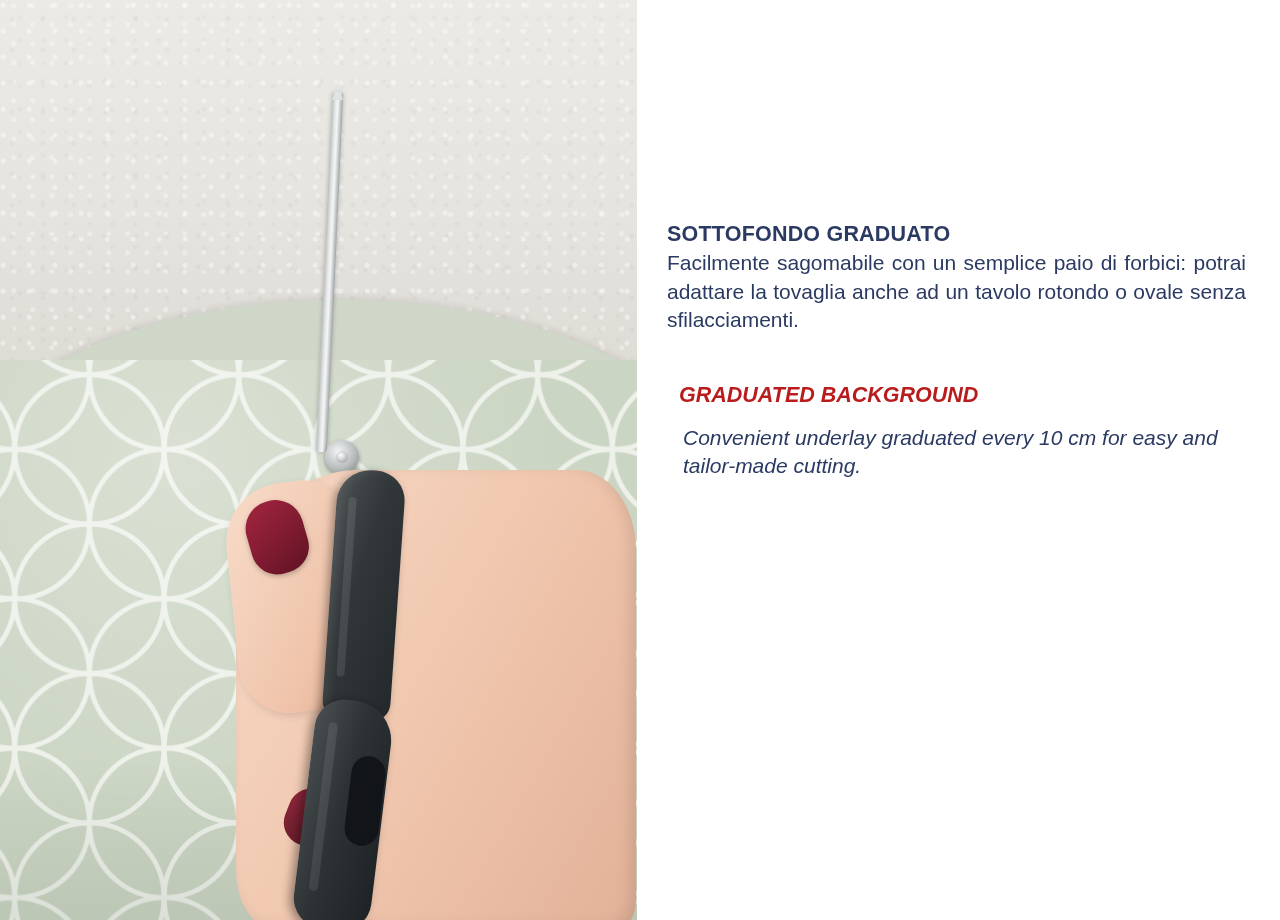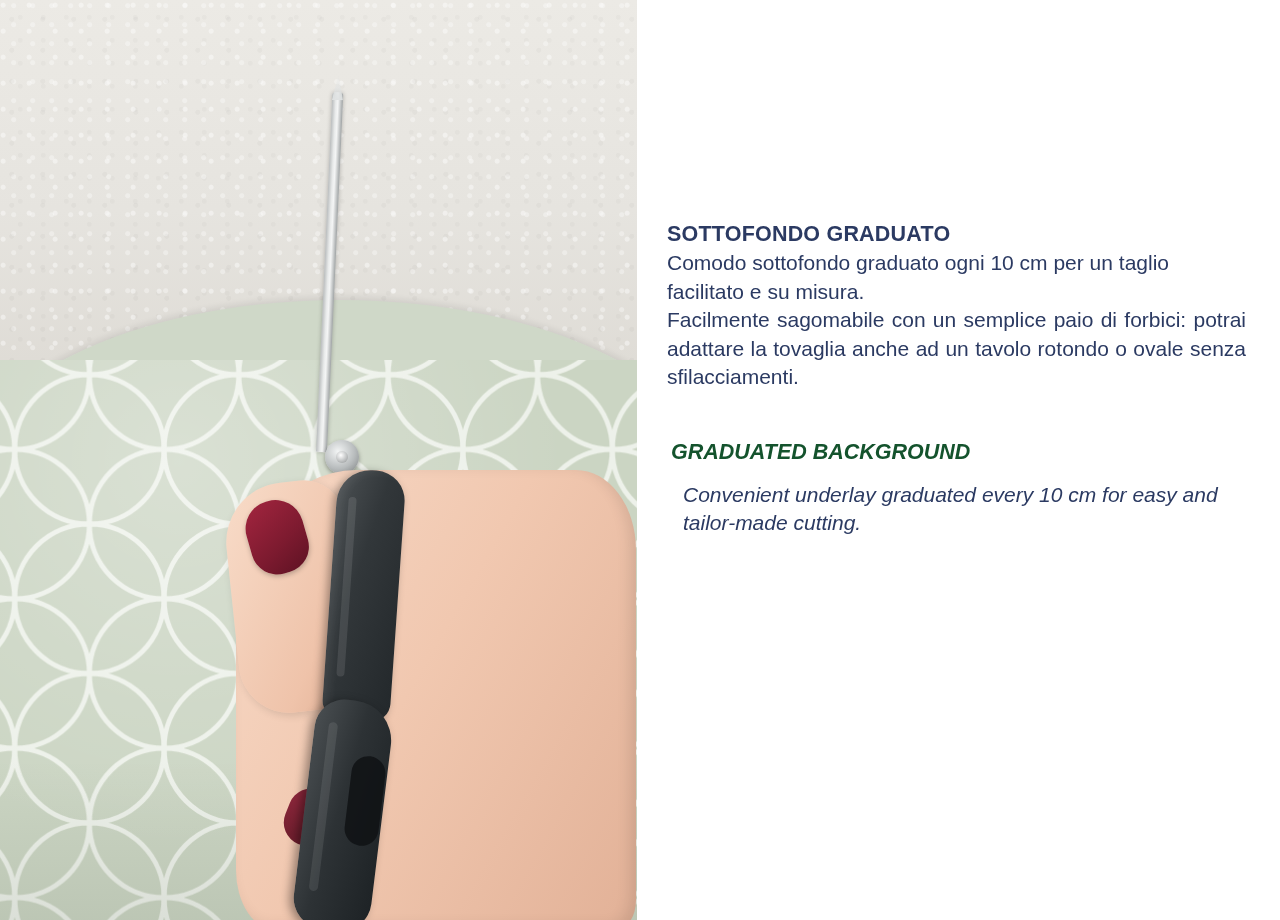--- a/index.html
+++ b/index.html
@@ -255,22 +255,22 @@
     line-height: 1.36;
     margin: 0;
     color: #2b3a62;
   }
   .p-it.justify { text-align: justify; }
   .gap { height: 48px; }
   .h-en {
     font-size: 21.5px;
     font-weight: bold;
     font-style: italic;
-    margin: 0 0 2px 4px;
-    color: #14532d;
+    margin: 0 0 2px 12px;
+    color: #b91c1c;
   }
   .p-en {
     font-size: 21px;
     font-style: italic;
     line-height: 1.36;
     margin: 16px;
     color: #2b3a62;
   }
   .p-en.justify { text-align: justify; }
 </style>
@@ -318,21 +318,20 @@
 
     <div class="handle-top"></div>
     <div class="handle-bottom"></div>
     <div class="handle-hole"></div>
   </div>
 
   <div class="text-panel">
 
     <div class="block">
       <h2 class="h-it">SOTTOFONDO GRADUATO</h2>
-      <p class="p-it">Comodo sottofondo graduato ogni 10 cm per un taglio facilitato e su misura.</p>
       <p class="p-it justify">Facilmente sagomabile con un semplice paio di forbici: potrai adattare la tovaglia anche ad un tavolo rotondo o ovale senza sfilacciamenti.</p>
     </div>
 
     <div class="gap"></div>
 
     <div class="block">
       <h2 class="h-en">GRADUATED BACKGROUND</h2>
       <p class="p-en">Convenient underlay graduated every 10 cm for easy and tailor-made cutting.</p>
     </div>
 

